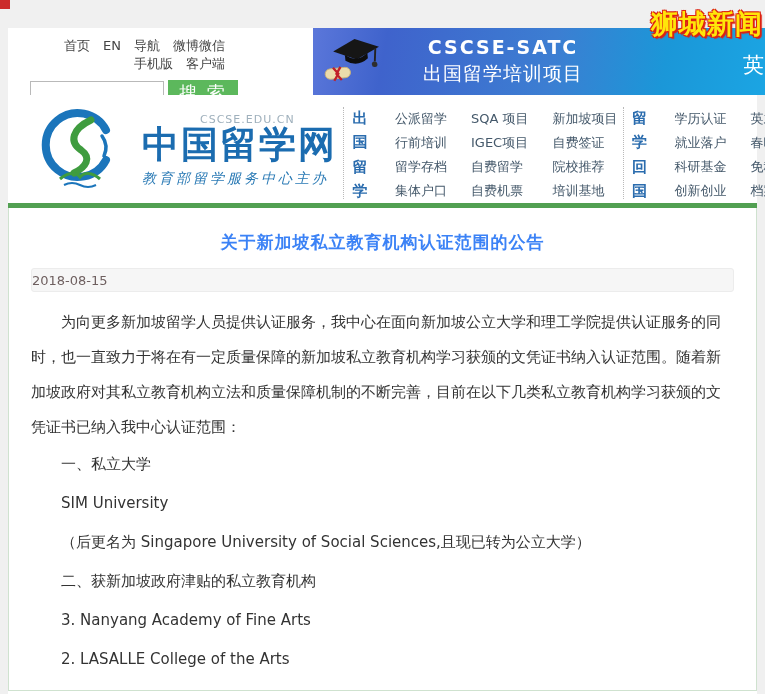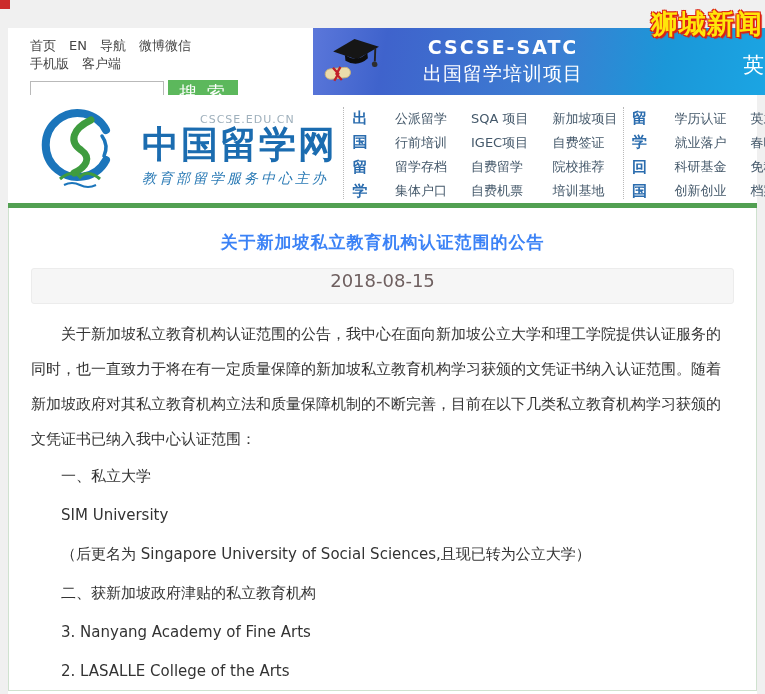--- a/index.html
+++ b/index.html
@@ -26,21 +26,21 @@
   }
 
   .page {
     position:absolute; left:8px; top:28px; width:749px; height:666px;
     background:#fff;
   }
 
   
   .topbar { position:relative; height:67px; }
   .top-left { position:absolute; left:22px; top:9px; }
-  .toprow { font-size:13px; color:#444; line-height:18px; white-space:nowrap; }
+  .toprow { font-size:13px; color:#444; line-height:18px; white-space:nowrap;text-align:right; }
   .toprow a { margin-right:13px; }
   .search-row { margin-top:7px; display:flex; align-items:center; }
   .search-input {
     width:134px; height:24px; border:1px solid #b9b9b9; background:#fff;
     font-size:13px; padding:0 5px; outline:none;
   }
   .search-btn {
     margin-left:4px; width:70px; height:26px; border:none;
     background:var(--accent_green); color:#fff; font-size:18px;
     font-family:"DejaVu Sans", sans-serif; cursor:pointer; letter-spacing:2px;
@@ -80,23 +80,23 @@
   .ncol a { font-size:13px; color:#44586a; line-height:24px; display:block; }
 
   
   .greenbar { height:5px; background:var(--bar_green); width:100%; }
   .article {
     height:483px; border:1px solid #cfe2cf; border-top:none;
     padding:0 22px; background:#fff; overflow:hidden;
   }
   .a-title { text-align:center; font-size:17px; font-weight:bold; color:#3b82f6; margin-top:23px; letter-spacing:1px; }
   .a-date {
-    margin-top:14px; height:36px; line-height:24px; text-align:center;
+    margin-top:14px; height:24px; line-height:24px; 
     background:#f6f6f6; border:1px solid #ececec; border-radius:3px;
-    font-size:18px; color:var(--date_text);
+    font-size:13px; color:var(--date_text);
   }
   .a-body { margin-top:13px; font-size:15px; color:#333; }
   .a-body .para { line-height:35px; text-indent:2em; }
   .a-body .item { line-height:39px; padding-left:2em; }
 </style>
 </head>
 <body>
 
 <div class="red-dot"></div>
 <div class="watermark">狮城新闻</div>
@@ -200,21 +200,21 @@
       <div class="vsep"></div>
     </div>
   </div>
 
   <div class="greenbar"></div>
 
   <div class="article">
     <div class="a-title">关于新加坡私立教育机构认证范围的公告</div>
     <div class="a-date">2018-08-15</div>
     <div class="a-body">
-      <p class="para">关于新加坡私立教育机构认证范围的公告，我中心在面向新加坡公立大学和理工学院提供认证服务的同时，也一直致力于将在有一定质量保障的新加坡私立教育机构学习获颁的文凭证书纳入认证范围。随着新加坡政府对其私立教育机构立法和质量保障机制的不断完善，目前在以下几类私立教育机构学习获颁的文凭证书已纳入我中心认证范围：</p>
+      <p class="para">为向更多新加坡留学人员提供认证服务，我中心在面向新加坡公立大学和理工学院提供认证服务的同时，也一直致力于将在有一定质量保障的新加坡私立教育机构学习获颁的文凭证书纳入认证范围。随着新加坡政府对其私立教育机构立法和质量保障机制的不断完善，目前在以下几类私立教育机构学习获颁的文凭证书已纳入我中心认证范围：</p>
       <div>
           <p class="item">一、私立大学</p>
           <p class="item">SIM University</p>
           <p class="item">（后更名为 Singapore University of Social Sciences,且现已转为公立大学）</p>
           <p class="item">二、获新加坡政府津贴的私立教育机构</p>
           <p class="item">3.  Nanyang Academy of Fine Arts</p>
           <p class="item">2.  LASALLE College of the Arts</p>
           <p class="item">三、依据2013年新加坡《私立教育法案豁免条例》豁免审查的外国大学分校</p>
         </div>
     </div>

